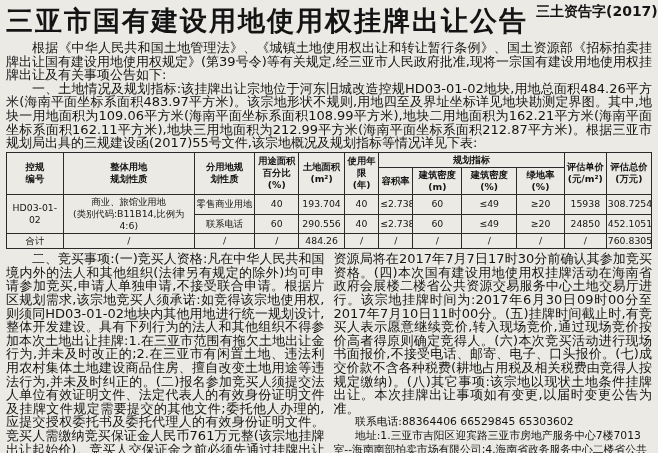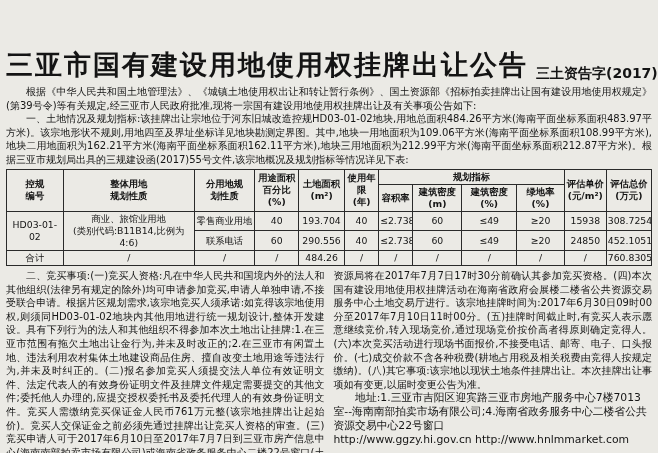--- a/index.html
+++ b/index.html
@@ -11,39 +11,38 @@
     height: 453px;
     box-sizing: border-box;
     background: #ebeae5;
     color: #141414;
     font-family: "DejaVu Sans", sans-serif;
     padding: 3px 6px;
     overflow: hidden;
   }
   .masthead {
     display: flex;
-    align-items: flex-end;
+    align-items: flex-start;
     gap: 8px;
     margin-bottom: 2px;
-    margin-top: 44px;
   }
   .title {
     font-size: 27px;
     font-weight: bold;
     letter-spacing: 2px;
     white-space: nowrap;
   }
   .doc-number {
     font-size: 14px;
     font-weight: bold;
     white-space: nowrap;
   }
   p.body-text {
     margin: 0;
-    font-size: 10px;
+    font-size: 13px;
     line-height: 13.6px;
     text-align: justify;
     text-indent: 2em;
   }
   p.no-indent { text-indent: 0; }
   table.land-table {
     width: 100%;
     border-collapse: collapse;
     table-layout: fixed;
     margin: 2px 0 3px 0;
@@ -173,17 +172,18 @@
     </tr>
   </tbody>
 </table>
 
 <div class="two-col">
   <div class="col">
     <p class="body-text">二、竞买事项:(一)竞买人资格:凡在中华人民共和国境内外的法人和其他组织(法律另有规定的除外)均可申请参加竞买,申请人单独申请,不接受联合申请。根据片区规划需求,该宗地竞买人须承诺:如竞得该宗地使用权,则须同HD03-01-02地块内其他用地进行统一规划设计,整体开发建设。具有下列行为的法人和其他组织不得参加本次土地出让挂牌:1.在三亚市范围有拖欠土地出让金行为,并未及时改正的;2.在三亚市有闲置土地、违法利用农村集体土地建设商品住房、擅自改变土地用途等违法行为,并未及时纠正的。(二)报名参加竞买人须提交法人单位有效证明文件、法定代表人的有效身份证明文件及挂牌文件规定需要提交的其他文件;委托他人办理的,应提交授权委托书及委托代理人的有效身份证明文件。竞买人需缴纳竞买保证金人民币761万元整(该宗地挂牌出让起始价)。竞买人交保证金之前必须先通过挂牌出让竞买人资格的审查。(三)竞买申请人可于2017年6月10日至2017年7月7日到三亚市房产信息中心(海南南部拍卖市场有限公司)或海南省政务服务中心二楼22号窗口(土地矿业权交易)咨询和购取《挂牌出让文件》(《挂牌文件》为本公告组成部分),有意参加竞买的,应提交书面申请并按《挂牌文件》规定办理相关手续。交纳竞买保证金的截止时间为2017年7月7日17时00分。经审核,申请人具备申请条件并按规定交纳竞买保证金后,三亚市国土</p>
   </div>
   <div class="col">
     <p class="body-text no-indent">资源局将在2017年7月7日17时30分前确认其参加竞买资格。(四)本次国有建设用地使用权挂牌活动在海南省政府会展楼二楼省公共资源交易服务中心土地交易厅进行。该宗地挂牌时间为:2017年6月30日09时00分至2017年7月10日11时00分。(五)挂牌时间截止时,有竞买人表示愿意继续竞价,转入现场竞价,通过现场竞价按价高者得原则确定竞得人。(六)本次竞买活动进行现场书面报价,不接受电话、邮寄、电子、口头报价。(七)成交价款不含各种税费(耕地占用税及相关税费由竞得人按规定缴纳)。(八)其它事项:该宗地以现状土地条件挂牌出让。本次挂牌出让事项如有变更,以届时变更公告为准。</p>
+    <p class="contact-line">联系电话:88364406  66529845  65303602</p>
     <p class="contact-line">地址:1.三亚市吉阳区迎宾路三亚市房地产服务中心7楼7013室--海南南部拍卖市场有限公司;4.海南省政务服务中心二楼省公共资源交易中心22号窗口</p>
     <p class="contact-line flush">http://www.ggzy.hi.gov.cn  http://www.hnlmmarket.com</p>
 
   </div>
 </div>
 
 </body></html>

